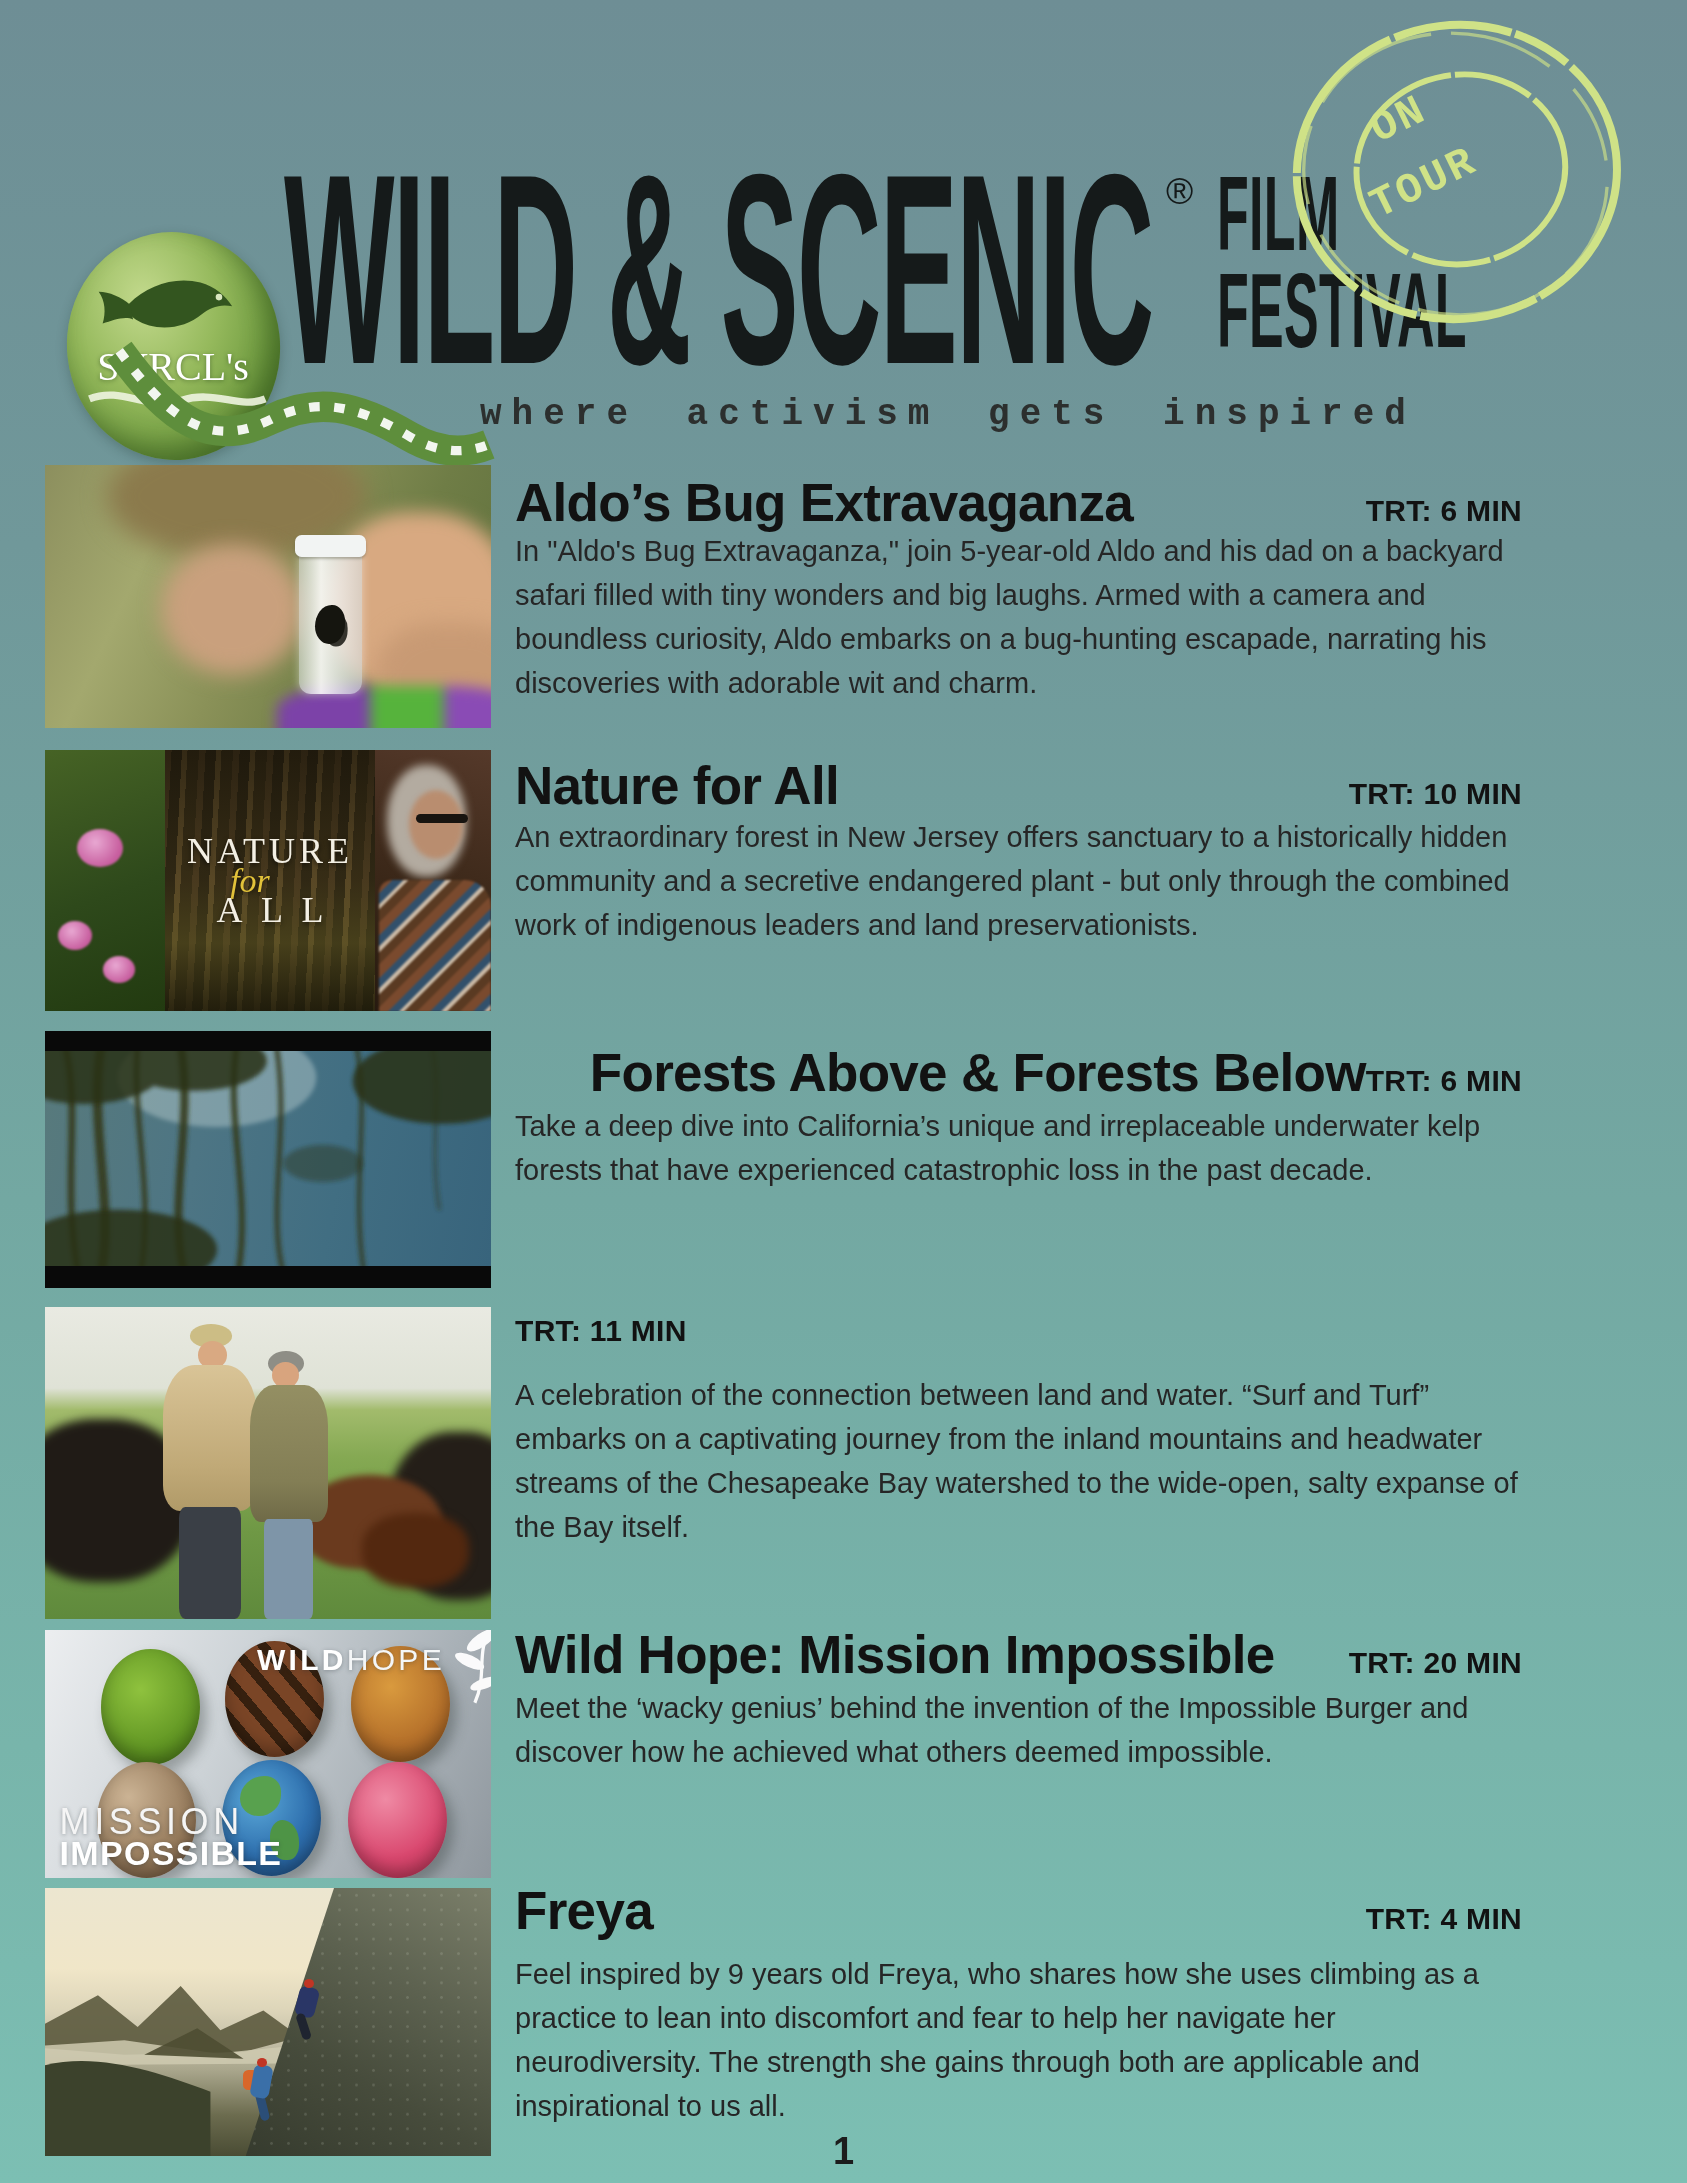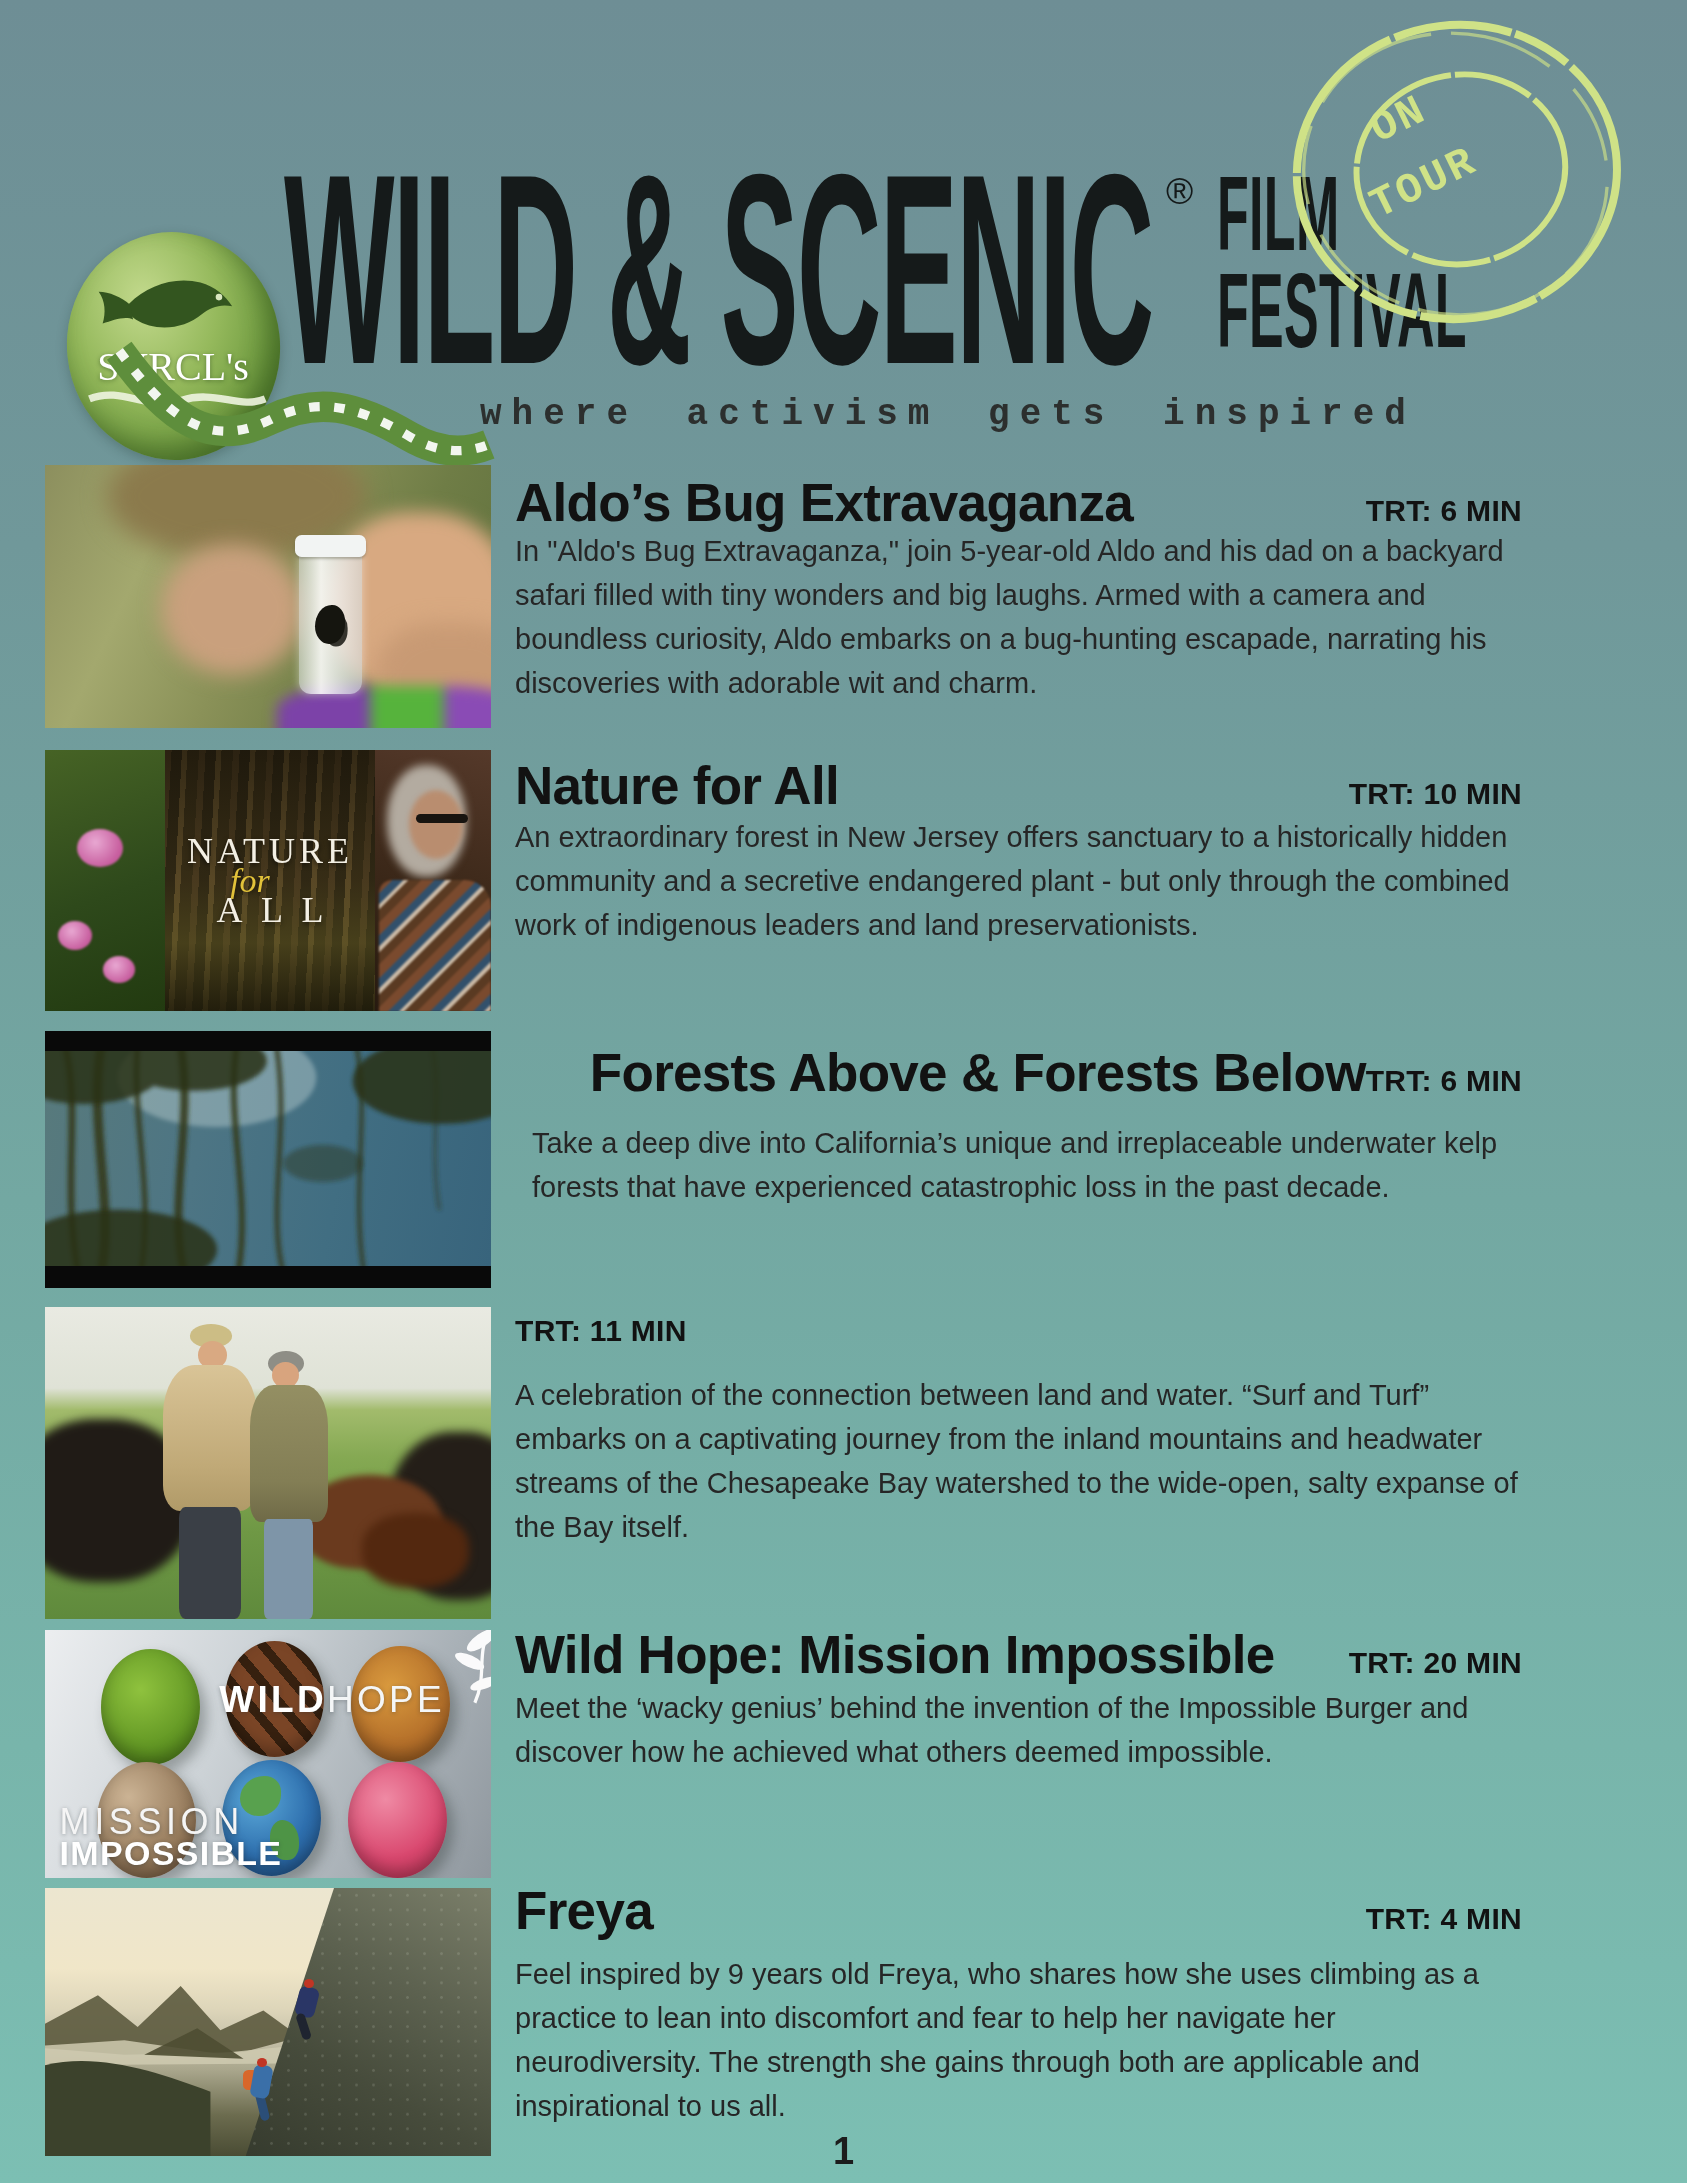--- a/index.html
+++ b/index.html
@@ -109,22 +109,22 @@
   .t5 .p-greens{left:56px;top:18.5px;background:radial-gradient(circle at 40% 35%,#8fc23e,#5f9422 65%,#4a7a18);}
   .t5 .p-grill{left:180px;top:10.6px;background:repeating-linear-gradient(50deg,#36200f 0 9.3px,#7a4526 9.3px 24px);}
   .t5 .p-veggie{left:306px;top:16px;background:radial-gradient(circle at 40% 35%,#d99a3e,#b5702a 60%,#92541d);}
   .t5 .p-mushroom{left:52px;top:132px;background:radial-gradient(circle at 32% 30%,#cbb394,#9a7f60 55%,#74573c);}
   .t5 .p-earth{left:177px;top:130px;background:radial-gradient(circle at 35% 35%,#5aa8d8,#2e6fae 55%,#1d4f86);}
   .t5 .p-earth::before{content:"";position:absolute;left:18%;top:14%;width:42%;height:34%;
        background:#58a14e;border-radius:60% 40% 55% 45%;}
   .t5 .p-earth::after{content:"";position:absolute;left:48%;top:52%;width:30%;height:34%;
        background:#4e9446;border-radius:45% 60% 40% 55%;}
   .t5 .p-pink{left:303px;top:132px;background:radial-gradient(circle at 38% 32%,#ef8aa4,#d9476e 60%,#c23458);}
-  .t5 .wh-text{left:auto;right:46px;top:13.2px;color:#fff;font-size:37px;letter-spacing:3.3px;white-space:nowrap;
-       text-shadow:0 1.3px 4px rgba(40,50,55,.35);margin-top:36px;}
+  .t5 .wh-text{left:auto;right:46px;top:13.2px;color:#fff;font-size:30px;letter-spacing:3.3px;white-space:nowrap;
+       text-shadow:0 1.3px 4px rgba(40,50,55,.35);}
   .t5 .wh-bold{position:static;font-weight:800;}
   .t5 .wh-light{position:static;font-weight:300;color:#f4f6f7;}
   .t5 .mission{left:14.6px;top:171px;color:#f5f5f5;font-size:36px;font-weight:300;letter-spacing:4.6px;
        text-shadow:0 1.3px 4px rgba(40,50,55,.4);}
   .t5 .impossible{left:14.6px;top:204px;color:#ffffff;font-size:34px;font-weight:800;letter-spacing:1.3px;
        text-shadow:0 1.3px 4px rgba(40,50,55,.4);}
   .t5 .vine{right:-4px;top:-2.6px;left:auto;}
 
   
   .t6{background:linear-gradient(180deg,#ece6d0 0%,#f0e6c8 30%,#ded6ba 45%,#c9c4ac 55%,#a9a68c 68%,#6b6b4e 85%,#4a4c34 100%);}
@@ -260,21 +260,21 @@
           <ellipse cx="110" cy="300" rx="150" ry="60"></ellipse>
           <ellipse cx="420" cy="170" rx="60" ry="28" opacity="0.5"></ellipse>
         </g>
       </svg>
     </div>
   </div>
   <div class="title-row" style="top:1046px;justify-content:flex-end;">
     <span class="film-title">Forests Above &amp; Forests Below</span>
     <span class="film-trt">TRT: 6 MIN</span>
   </div>
-  <p class="film-desc" style="top:1104px;margin:17px;">Take a deep dive into California’s unique and irreplaceable underwater kelp forests that have experienced catastrophic loss in the past decade.</p>
+  <p class="film-desc" style="top:1104px;margin:0;">Take a deep dive into California’s unique and irreplaceable underwater kelp forests that have experienced catastrophic loss in the past decade.</p>
 
   <div class="thumb t4" style="top:1307px;height:312px;">
     <div class="cowL"></div>
     <div class="cowR"></div>
     <div class="cowBrown"></div>
     <div class="calf"></div>
     <div class="man-cap"></div>
     <div class="man-face"></div>
     <div class="man-jacket"></div>
     <div class="man-pants"></div>

